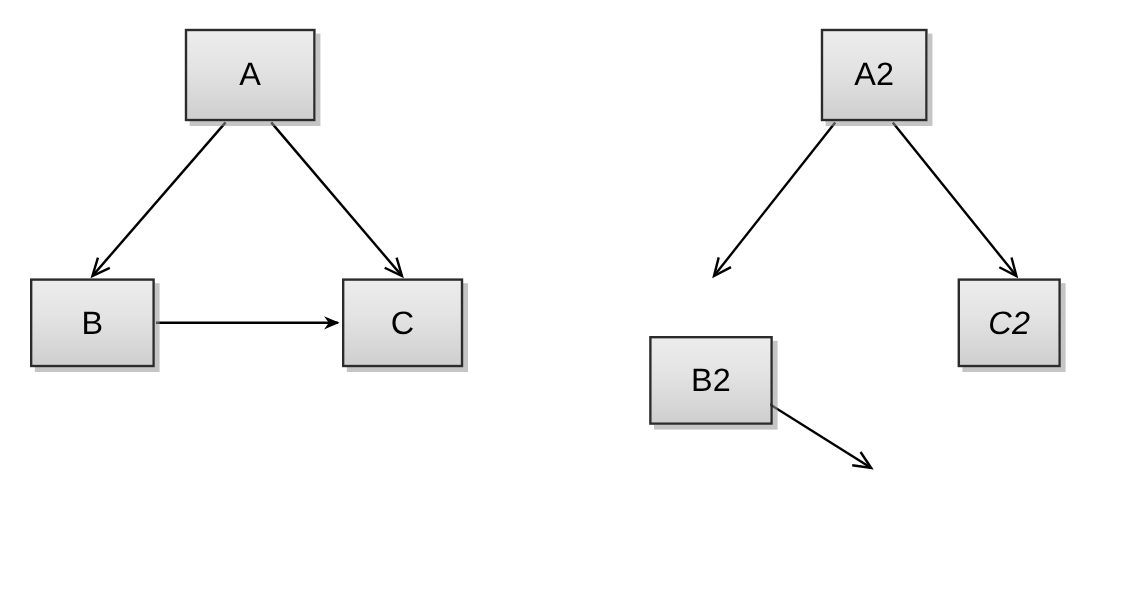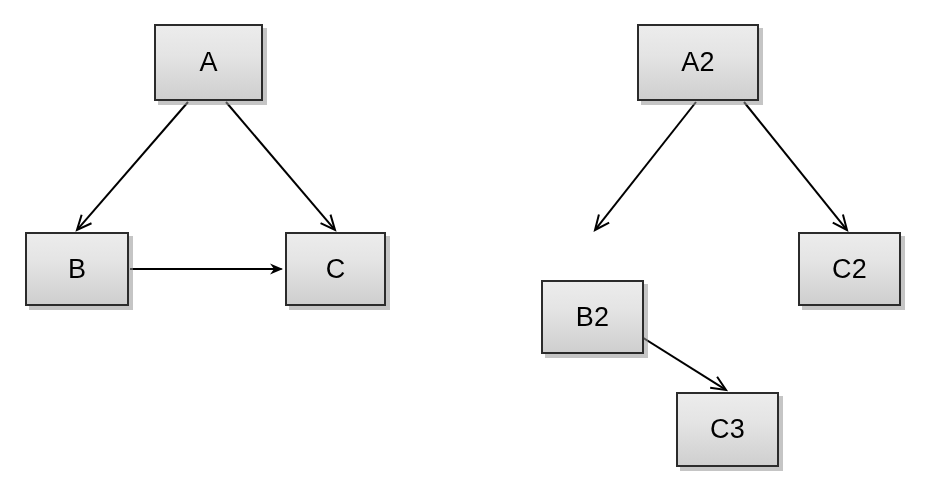--- a/index.html
+++ b/index.html
@@ -77,26 +77,23 @@
 
   <div class="node" style="left: 154px; top: 24px; width: 109px; height: 77px;">
     <span class="node-label">A</span>
   </div>
   <div class="node" style="left: 25px; top: 232px; width: 104px; height: 74px;">
     <span class="node-label">B</span>
   </div>
   <div class="node" style="left: 285px; top: 232px; width: 101px; height: 74px;">
     <span class="node-label">C</span>
   </div>
-  <div class="node" style="left: 637px; top: 24px; width: 122px; height: 77px;">
+  <div class="node" style="left: 684px; top: 24px; width: 89px; height: 77px;">
     <span class="node-label">A2</span>
   </div>
   <div class="node" style="left: 541px; top: 232px; width: 103px; height: 74px; margin-top: 48px;">
     <span class="node-label">B2</span>
   </div>
-  <div class="node" style="left: 798px; top: 232px; width: 103px; height: 74px;">
+  <div class="node" style="left: 798px; top: 232px; width: 86px; height: 74px; font-style: italic;">
     <span class="node-label">C2</span>
-  </div>
-  <div class="node" style="left: 676px; top: 392px; width: 103px; height: 75px;">
-    <span class="node-label">C3</span>
   </div>
 
 </div>
 
 </body></html>

